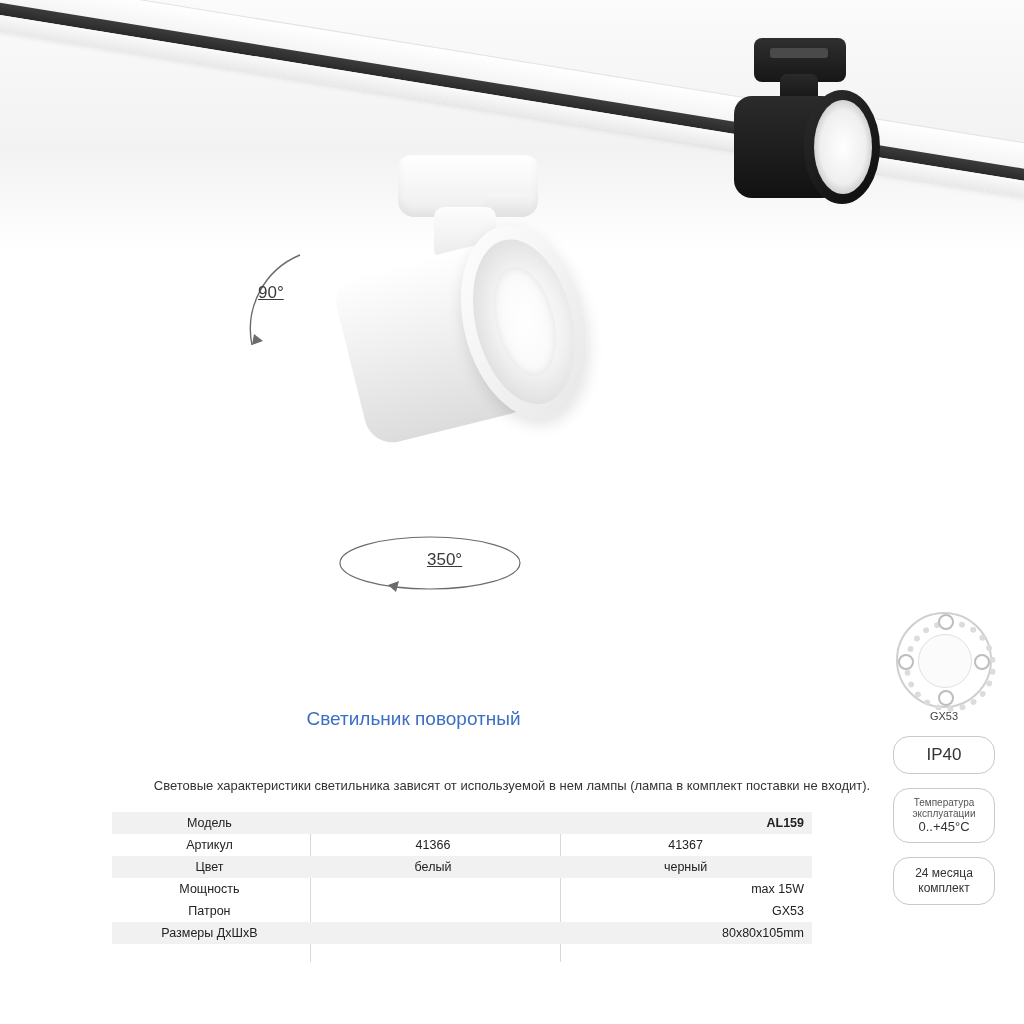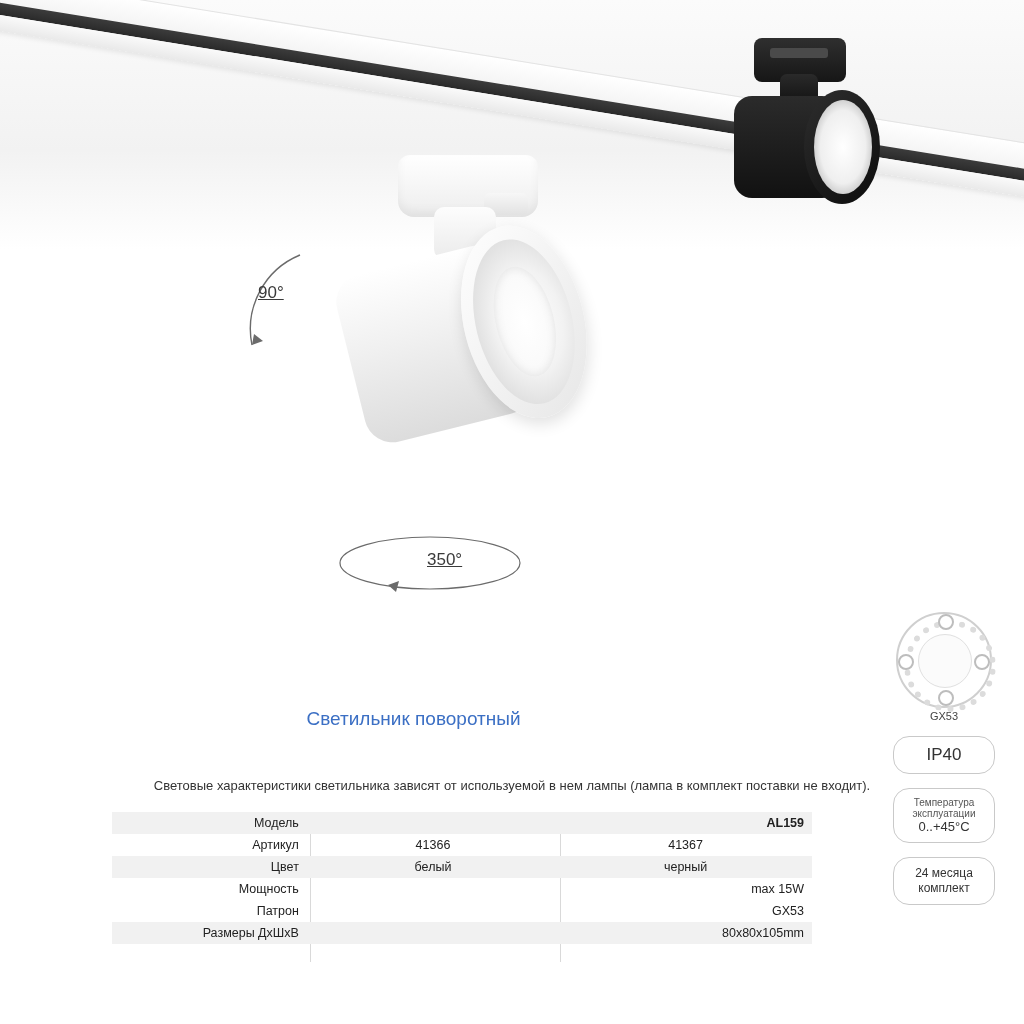--- a/index.html
+++ b/index.html
@@ -222,21 +222,21 @@
     border-collapse: collapse;
     font-size: 12.5px;
     color: #222;
   }
   .spec-table td {
     height: 22px;
     padding: 0 8px;
     vertical-align: middle;
   }
   .spec-table tr.alt td { background: #f1f1f1; }
-  .spec-table td.label { width: 190px; text-align: right; margin-top: 16px; }
+  .spec-table td.label { width: 190px; text-align: center; margin-top: 16px; }
   .spec-table td.c1 { width: 255px; text-align: center; }
   .spec-table td.c2 { width: 255px; text-align: center; }
   .spec-table td.span { text-align: right; }
   .spec-table .model-name { font-weight: bold; }
   .vline {
     position: absolute;
     top: 812px;
     width: 1px;
     height: 150px;
     background: #d9d9d9;

